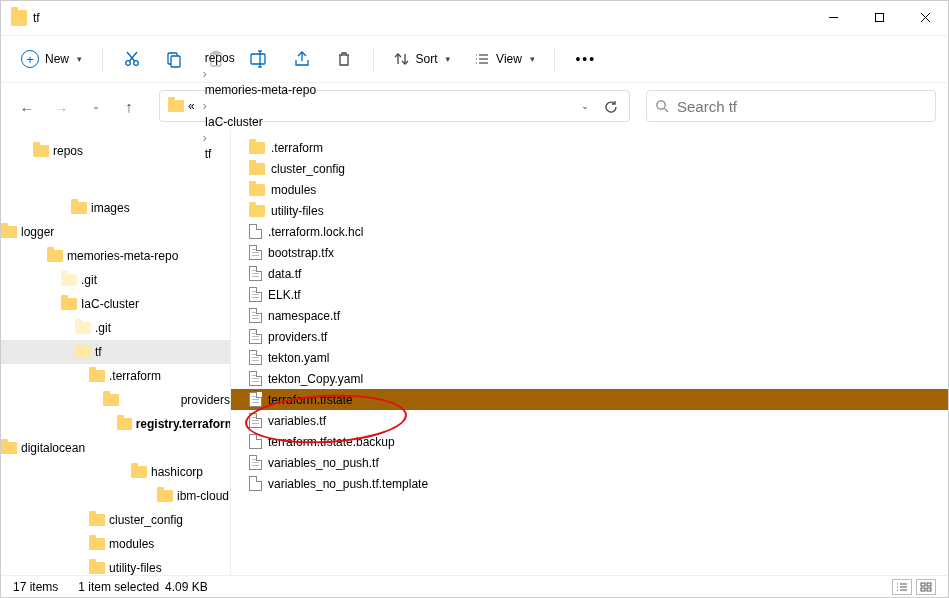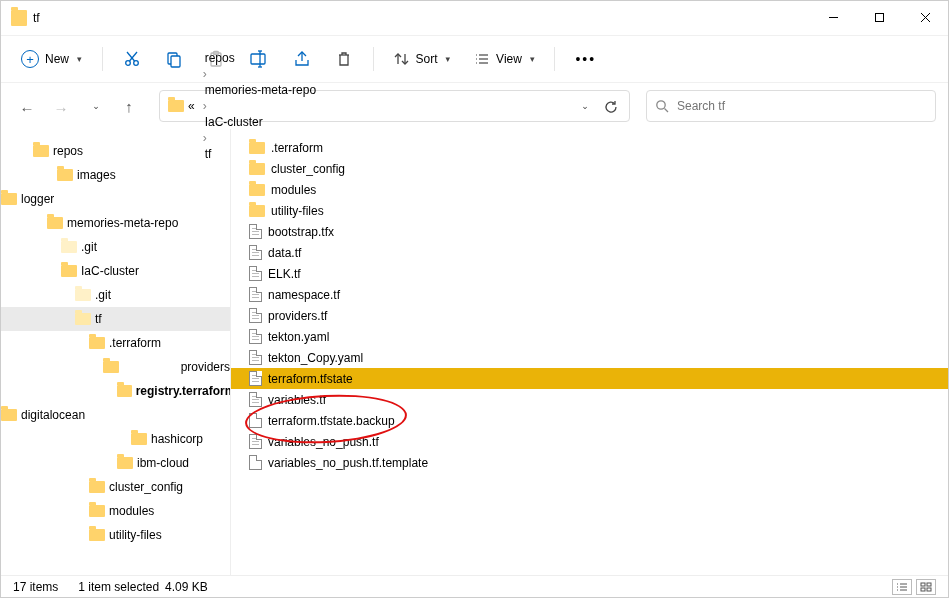--- a/index.html
+++ b/index.html
@@ -19,30 +19,30 @@
   .chev { font-size:9px; color:#444; margin-left:2px;}
   
   .navrow { height:46px; display:flex; align-items:center; padding:0 12px; gap:6px;}
   .nav-arrow { width:28px; height:28px; display:flex; align-items:center; justify-content:center; color:#555; font-size:15px;}
   .nav-arrow.dis{color:#bbb;}
   .breadcrumb { flex:1; height:32px; border:1px solid #ddd; border-radius:4px; display:flex; align-items:center; padding:0 4px; gap:2px; margin-left:10px; margin-right:10px;}
   .crumb { padding:2px 4px; display:flex; align-items:center; gap:4px;}
   .crumb-sep{color:#888; padding:0 2px;}
   .refresh { width:28px; display:flex; align-items:center; justify-content:center;}
   .navsearch { width:290px; height:32px; border:1px solid #ddd; border-radius:4px; display:flex; align-items:center; padding:0 8px; color:#777; gap:8px;}
-  .navsearch input{border:none;outline:none;flex:1;font-size:12px;color:#555;background:transparent;}
+  .navsearch input{border:none;outline:none;flex:1;font-size:15px;color:#555;background:transparent;}
   
   .main { position:absolute; top:128px; bottom:22px; left:0; right:0; display:flex;}
   .tree { width:230px; border-right:1px solid #eee; overflow:hidden; padding-top:10px;}
   .tree-row { height:24px; display:flex; align-items:center; gap:4px;}
   .tree-row .lbl{ white-space:nowrap; overflow:hidden; }
   .tree-row.sel { background:#eaeaea;}
   .list { flex:1; padding:8px 0;}
   .item { height:21px; display:flex; align-items:center; padding-left:18px; gap:6px;}
-  .item.sel { background:#eab308;}
+  .item.sel { background:#a16207;}
   
   .folder { width:16px; height:12px; background:#ffd36b; border-radius:1px; position:relative; display:inline-block;}
   .folder::before{content:"";position:absolute;top:-3px;left:0;width:7px;height:3px;background:#ffd36b;border-radius:1px 1px 0 0;}
   .folder.sel{background:#ffe9a8;}
   .folder.sel::before{background:#ffe9a8;}
   .folder.dim{background:#fff1c8;}
   .folder.dim::before{background:#fff1c8;}
   .file { width:13px; height:15px; border:1px solid #888; background:#fff; position:relative; display:inline-block;}
   .file::after{content:"";position:absolute;top:-1px;right:-1px;width:5px;height:5px;background:#fff;border-left:1px solid #888;border-bottom:1px solid #888;}
   .file.lines::before{content:"";position:absolute;left:2px;top:3px;right:2px;height:1px;background:#bbb;box-shadow:0 3px 0 #bbb,0 6px 0 #bbb;}
@@ -214,21 +214,21 @@
     <input placeholder="Search tf" style="">
   </div>
 </div>
 
 <div class="main">
   <div class="tree" id="tree">
       <div class="tree-row" style="padding-left: 32px;">
         <span class="folder"></span>
         <span class="lbl">repos</span>
       </div>
-      <div class="tree-row" style="padding-left: 56px;">
+      <div class="tree-row" style="padding-left: 70px; margin-top: 33px;">
         <span class="folder"></span>
         <span class="lbl">images</span>
       </div>
       <div class="tree-row" style="">
         <span class="folder"></span>
         <span class="lbl">logger</span>
       </div>
       <div class="tree-row" style="padding-left: 46px;">
         <span class="folder"></span>
         <span class="lbl">memories-meta-repo</span>
@@ -262,21 +262,21 @@
         <span class="lbl">registry.terraform.</span>
       </div>
       <div class="tree-row" style="">
         <span class="folder"></span>
         <span class="lbl">digitalocean</span>
       </div>
       <div class="tree-row" style="padding-left: 130px;">
         <span class="folder"></span>
         <span class="lbl">hashicorp</span>
       </div>
-      <div class="tree-row" style="padding-left: 116px;">
+      <div class="tree-row" style="padding-left: 116px; margin-left: 40px;">
         <span class="folder"></span>
         <span class="lbl">ibm-cloud</span>
       </div>
       <div class="tree-row" style="padding-left: 88px;">
         <span class="folder"></span>
         <span class="lbl">cluster_config</span>
       </div>
       <div class="tree-row" style="padding-left: 88px;">
         <span class="folder"></span>
         <span class="lbl">modules</span>
@@ -295,20 +295,24 @@
         <span class="folder"></span>
         <span>cluster_config</span>
       </div>
       <div class="item">
         <span class="folder"></span>
         <span>modules</span>
       </div>
       <div class="item">
         <span class="folder"></span>
         <span>utility-files</span>
+      </div>
+      <div class="item">
+        <span class="file"></span>
+        <span>.terraform.lock.hcl</span>
       </div>
       <div class="item">
         <span class="file lines"></span>
         <span>bootstrap.tfx</span>
       </div>
       <div class="item">
         <span class="file lines"></span>
         <span>data.tf</span>
       </div>
       <div class="item">

